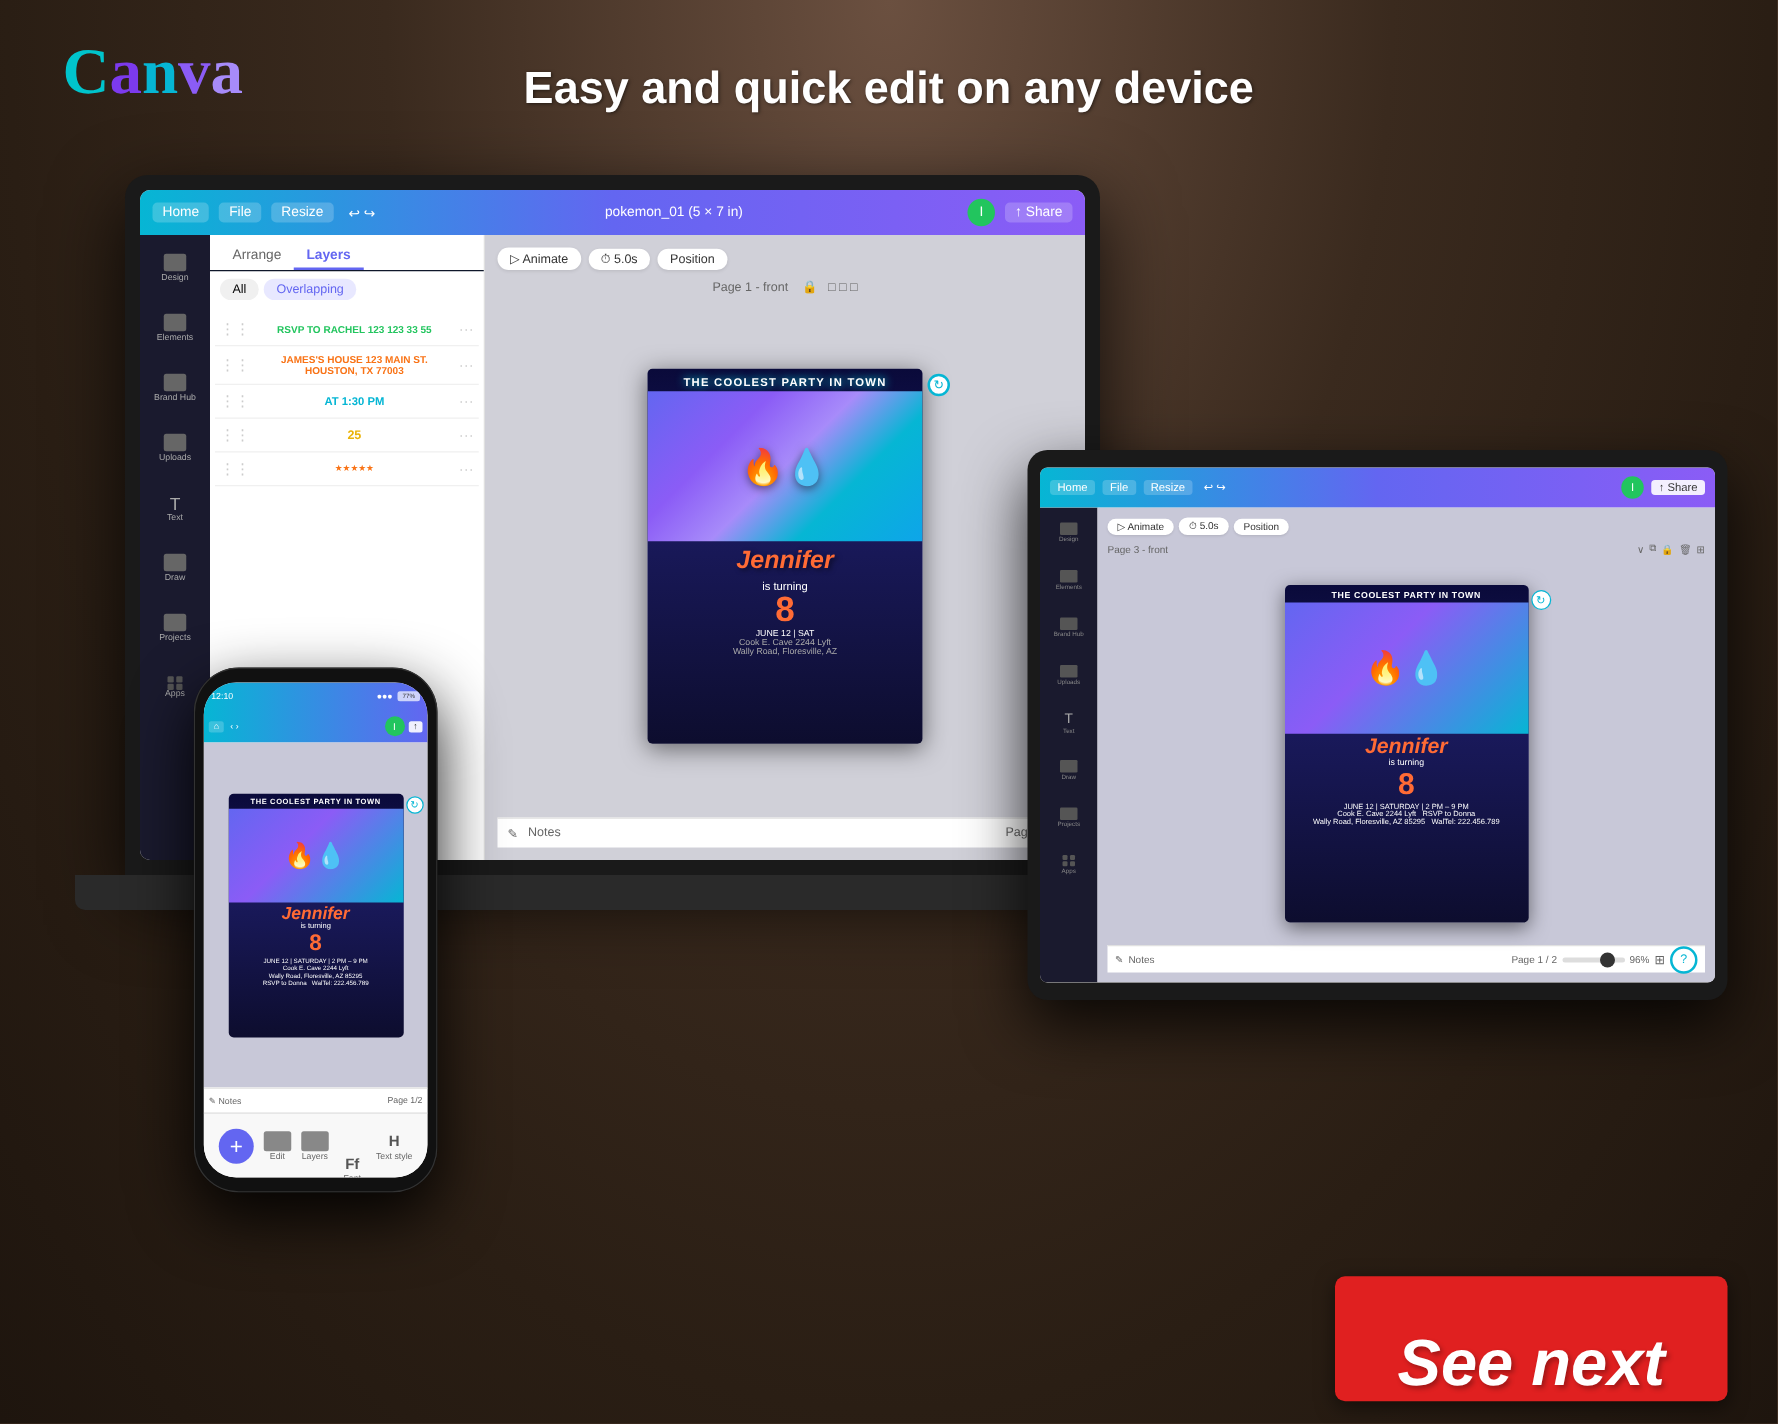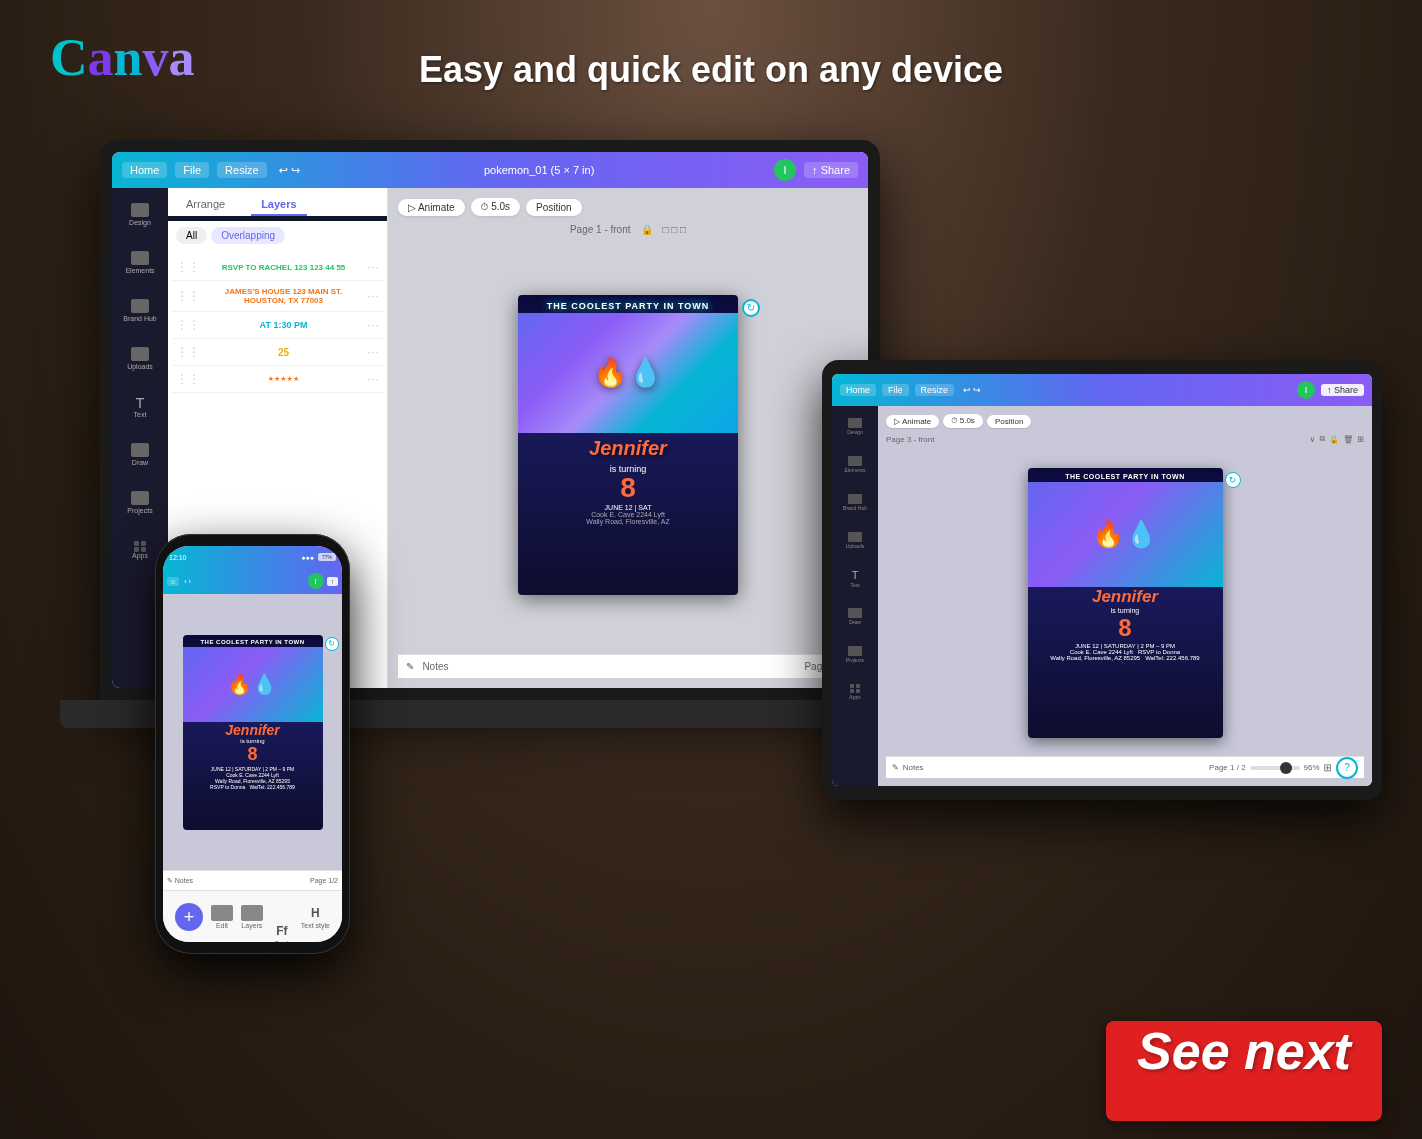--- a/index.html
+++ b/index.html
@@ -153,23 +153,23 @@
     }
     .canva-panel {
       width: 220px;
       background: white;
       border-right: 1px solid #e0e0e0;
       display: flex;
       flex-direction: column;
     }
     .panel-tabs {
       display: flex;
-      border-bottom: 5px solid #0f172a;
+      border-bottom: 1px solid #0f172a;
       padding: 6px 8px 0;
-      gap: 16px;
+      gap: 0;
     }
     .panel-tab {
       padding: 4px 10px;
       font-size: 11px;
       color: #666;
       border-bottom: 2px solid transparent;
       cursor: pointer;
     }
     .panel-tab.active {
       color: #6366f1;
@@ -682,26 +682,26 @@
       font-family: 'Arial Black', sans-serif;
       text-shadow: 1px 1px 3px rgba(0,0,0,0.5);
       line-height: 1.4;
     }
 
     
     .see-next-btn {
       position: absolute;
       bottom: 18px;
       right: 40px;
-      width: 276px;
+      width: 314px;
       height: 100px;
       background: #e02020;
       border-radius: 8px;
       display: flex;
-      align-items: flex-start;
+      align-items: flex-end;
       justify-content: center;
       cursor: pointer;
       z-index: 10;
       box-shadow: 0 4px 15px rgba(0,0,0,0.5);
     }
     .see-next-text {
       color: white;
       font-size: 52px;
       font-weight: 900;
       font-family: 'Arial Black', sans-serif;
@@ -788,21 +788,21 @@
               <div class="panel-tab">Arrange</div>
               <div class="panel-tab active">Layers</div>
             </div>
             <div class="panel-subtabs">
               <div class="panel-subtab">All</div>
               <div class="panel-subtab active">Overlapping</div>
             </div>
             <div class="panel-items">
               <div class="panel-item">
                 <span class="panel-item-drag">⋮⋮</span>
-                <div class="panel-item-content item-text-green">RSVP TO RACHEL 123 123 44 55</div>
+                <div class="panel-item-content item-text-green">RSVP TO RACHEL 123 123 33 55</div>
                 <span class="panel-item-menu">···</span>
               </div>
               <div class="panel-item">
                 <span class="panel-item-drag">⋮⋮</span>
                 <div class="panel-item-content item-text-orange">JAMES'S HOUSE 123 MAIN ST. HOUSTON, TX 77003</div>
                 <span class="panel-item-menu">···</span>
               </div>
               <div class="panel-item">
                 <span class="panel-item-drag">⋮⋮</span>
                 <div class="panel-item-content item-text-cyan">AT 1:30 PM</div>

